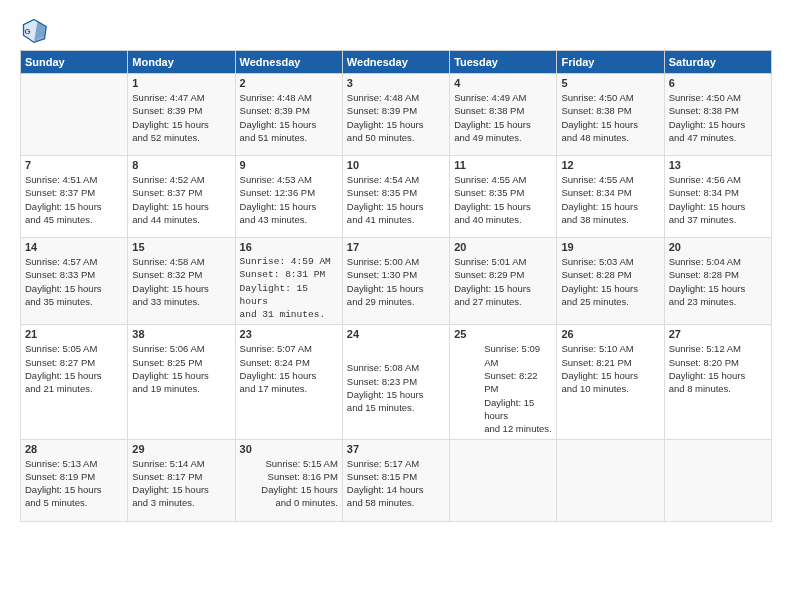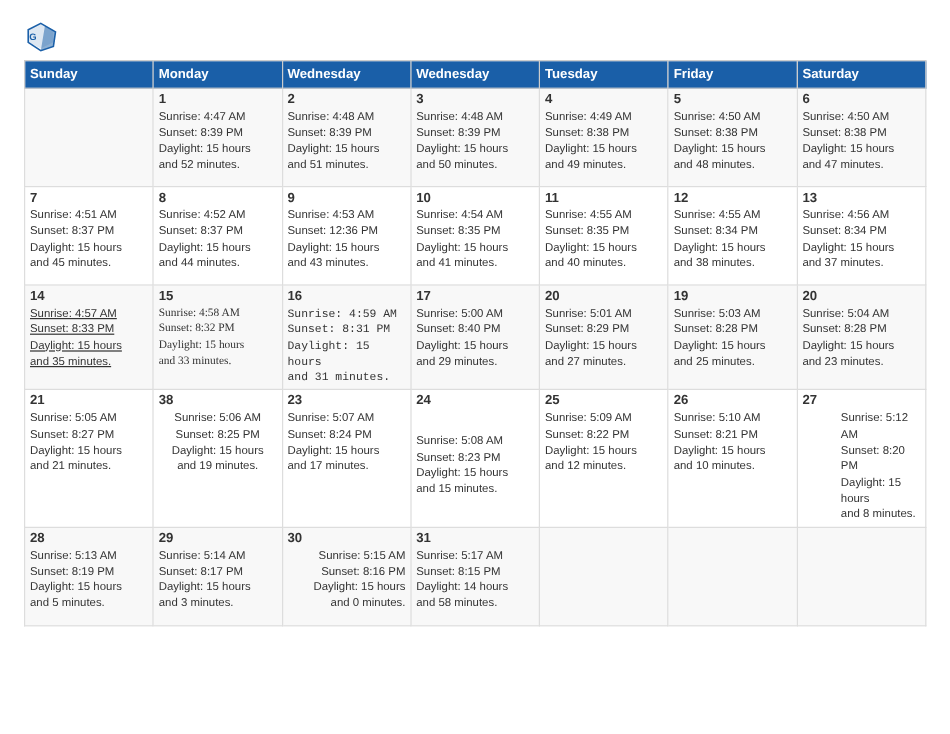--- a/index.html
+++ b/index.html
@@ -230,43 +230,43 @@
             <span class="day-num">13</span>
             <div class="day-info" style="white-space: pre-line;">Sunrise: 4:56 AM
 Sunset: 8:34 PM
 Daylight: 15 hours
 and 37 minutes.</div>
           </td>
         </tr>
         <tr>
           <td>
             <span class="day-num">14</span>
-            <div class="day-info" style="white-space: pre-line; text-decoration: underline;">Sunrise: 4:57 AM
+            <div class="day-info" style="white-space: pre-line;">Sunrise: 4:57 AM
 Sunset: 8:33 PM
 Daylight: 15 hours
 and 35 minutes.</div>
           </td>
           <td>
             <span class="day-num">15</span>
-            <div class="day-info" style="white-space: pre-line; font-family: Liberation Serif, serif;">Sunrise: 4:58 AM
+            <div class="day-info" style="white-space: pre-line;">Sunrise: 4:58 AM
 Sunset: 8:32 PM
 Daylight: 15 hours
 and 33 minutes.</div>
           </td>
           <td>
             <span class="day-num">16</span>
             <div class="day-info" style="white-space: pre-line; font-family: Liberation Mono, monospace;">Sunrise: 4:59 AM
 Sunset: 8:31 PM
 Daylight: 15 hours
 and 31 minutes.</div>
           </td>
           <td>
             <span class="day-num">17</span>
             <div class="day-info" style="white-space: pre-line;">Sunrise: 5:00 AM
-Sunset: 8:40 PM
+Sunset: 1:30 PM
 Daylight: 15 hours
 and 29 minutes.</div>
           </td>
           <td>
             <span class="day-num">20</span>
             <div class="day-info" style="white-space: pre-line;">Sunrise: 5:01 AM
 Sunset: 8:29 PM
 Daylight: 15 hours
 and 27 minutes.</div>
           </td>
@@ -288,56 +288,56 @@
         <tr>
           <td>
             <span class="day-num">21</span>
             <div class="day-info" style="white-space: pre-line;">Sunrise: 5:05 AM
 Sunset: 8:27 PM
 Daylight: 15 hours
 and 21 minutes.</div>
           </td>
           <td>
             <span class="day-num">38</span>
-            <div class="day-info" style="white-space: pre-line; text-align: center;">Sunrise: 5:06 AM
+            <div class="day-info" style="white-space: pre-line;">Sunrise: 5:06 AM
 Sunset: 8:25 PM
 Daylight: 15 hours
 and 19 minutes.</div>
           </td>
           <td>
             <span class="day-num">23</span>
             <div class="day-info" style="white-space: pre-line;">Sunrise: 5:07 AM
 Sunset: 8:24 PM
 Daylight: 15 hours
 and 17 minutes.</div>
           </td>
           <td>
             <span class="day-num">24</span>
             <div class="day-info" style="white-space: pre-line; margin-top: 21px;">Sunrise: 5:08 AM
 Sunset: 8:23 PM
 Daylight: 15 hours
 and 15 minutes.</div>
           </td>
           <td>
             <span class="day-num">25</span>
-            <div class="day-info" style="white-space: pre-line;">Sunrise: 5:09 AM
+            <div class="day-info" style="white-space: pre-line; margin-left: 30px;">Sunrise: 5:09 AM
 Sunset: 8:22 PM
 Daylight: 15 hours
 and 12 minutes.</div>
           </td>
           <td>
             <span class="day-num">26</span>
             <div class="day-info" style="white-space: pre-line;">Sunrise: 5:10 AM
 Sunset: 8:21 PM
 Daylight: 15 hours
 and 10 minutes.</div>
           </td>
           <td>
             <span class="day-num">27</span>
-            <div class="day-info" style="white-space: pre-line; margin-left: 32px;">Sunrise: 5:12 AM
+            <div class="day-info" style="white-space: pre-line;">Sunrise: 5:12 AM
 Sunset: 8:20 PM
 Daylight: 15 hours
 and 8 minutes.</div>
           </td>
         </tr>
         <tr>
           <td>
             <span class="day-num">28</span>
             <div class="day-info" style="white-space: pre-line;">Sunrise: 5:13 AM
 Sunset: 8:19 PM
@@ -352,21 +352,21 @@
 and 3 minutes.</div>
           </td>
           <td>
             <span class="day-num">30</span>
             <div class="day-info" style="white-space: pre-line; text-align: right;">Sunrise: 5:15 AM
 Sunset: 8:16 PM
 Daylight: 15 hours
 and 0 minutes.</div>
           </td>
           <td>
-            <span class="day-num">31</span>
+            <span class="day-num">37</span>
             <div class="day-info" style="white-space: pre-line;">Sunrise: 5:17 AM
 Sunset: 8:15 PM
 Daylight: 14 hours
 and 58 minutes.</div>
           </td>
           <td></td>
           <td></td>
           <td></td>
         </tr>
       </tbody>

